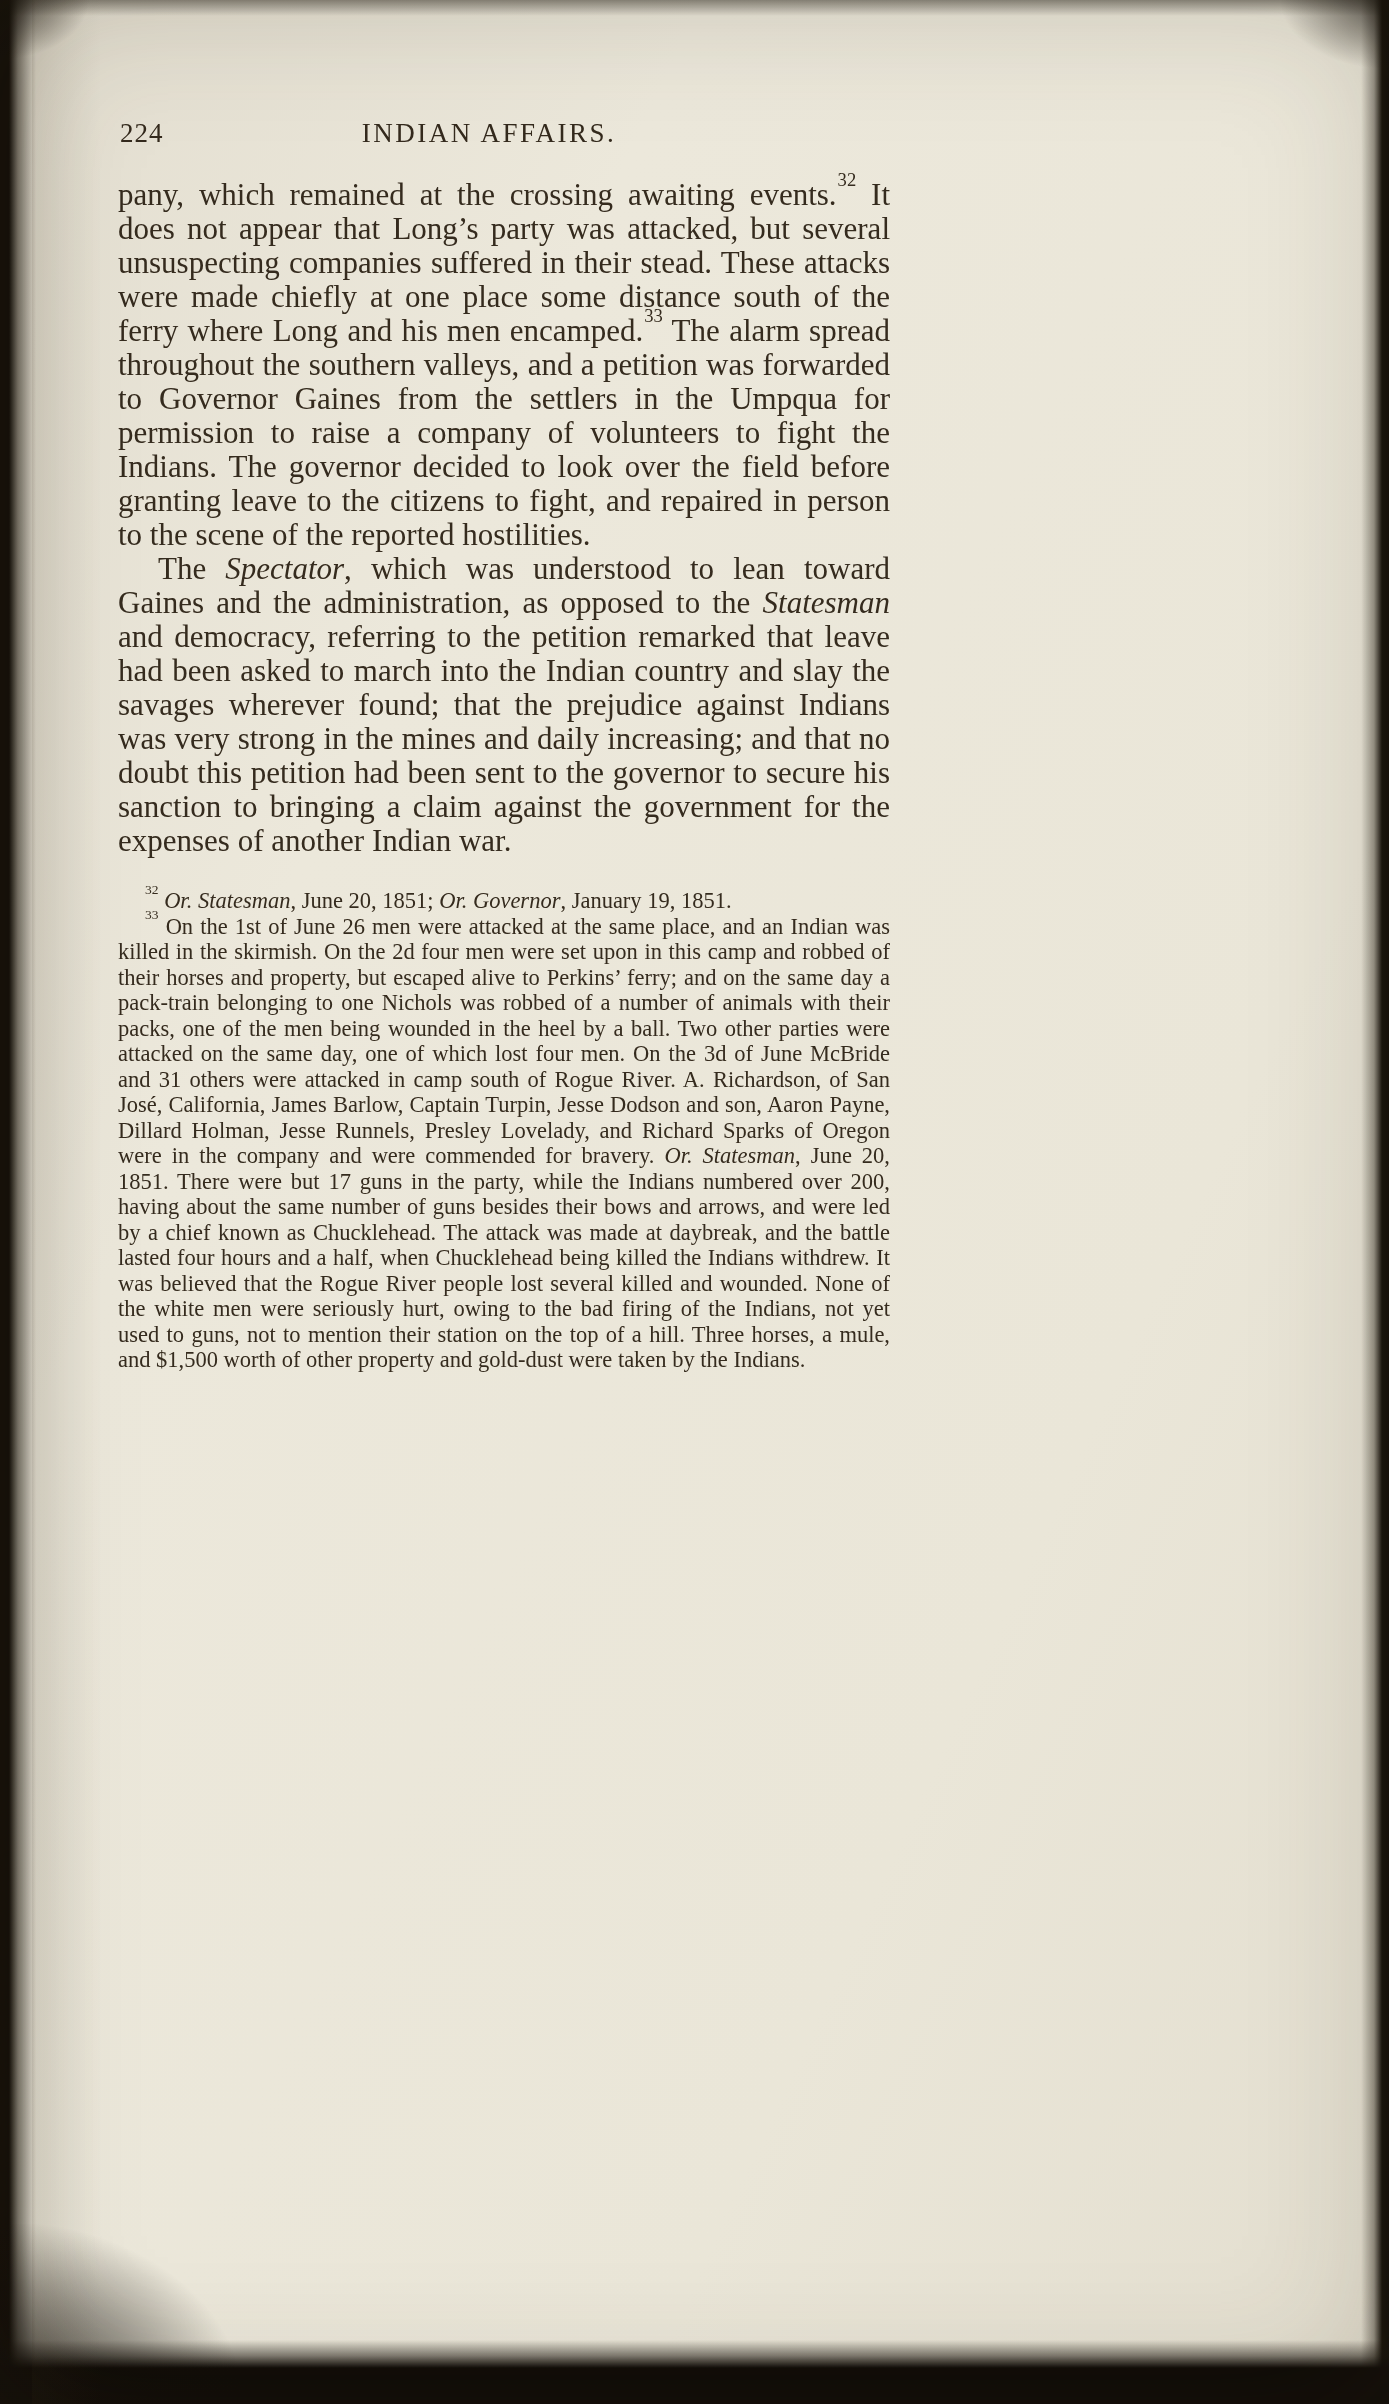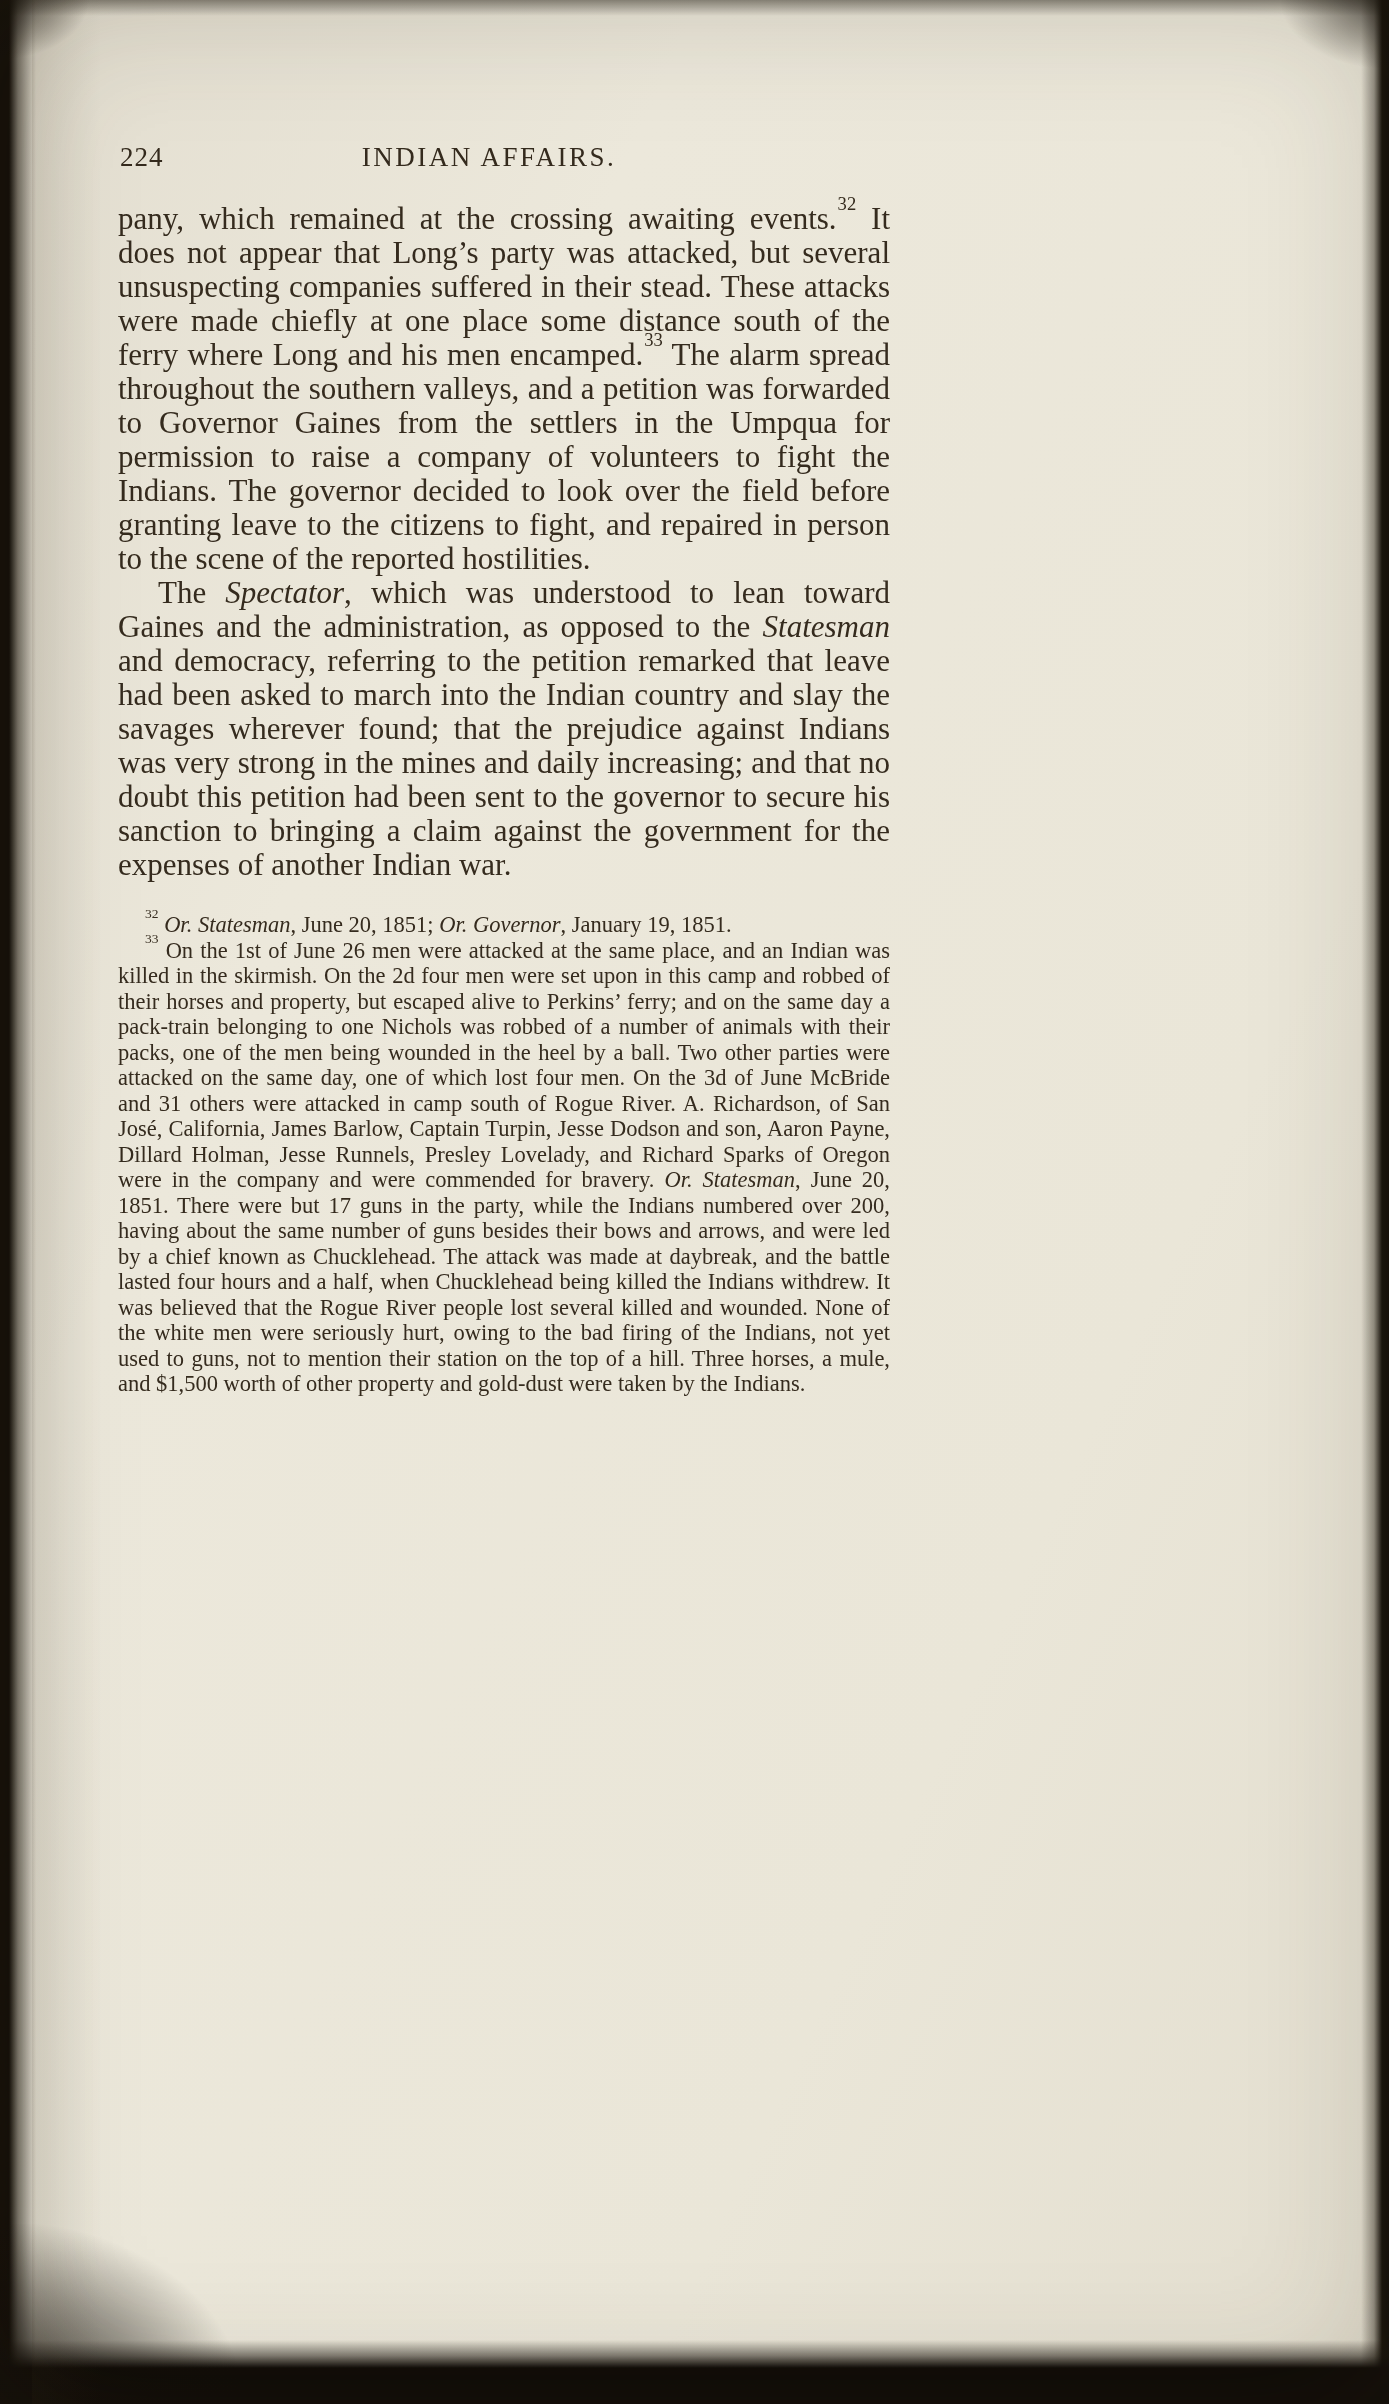--- a/index.html
+++ b/index.html
@@ -51,21 +51,21 @@
     background: linear-gradient(90deg, rgba(60,48,28,0.10), rgba(60,48,28,0));
   }
   .vignette {
     inset: 0;
     box-shadow: inset 0 0 140px rgba(60,50,30,0.22);
   }
 
   .page-content {
     position: absolute;
     left: 118px;
-    top: 142px;
+    top: 118px;
     width: 772px;
     color: #342a1d;
     z-index: 2;
   }
   .header {
     position: relative;
     height: 34px;
     margin-bottom: 26px;
     font-size: 27px;
   }

